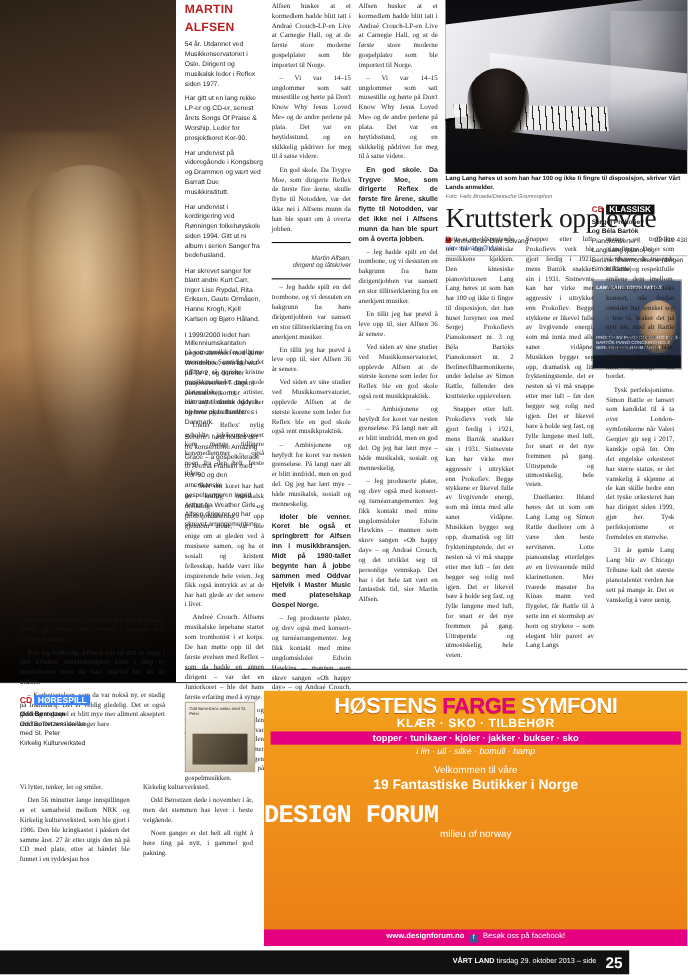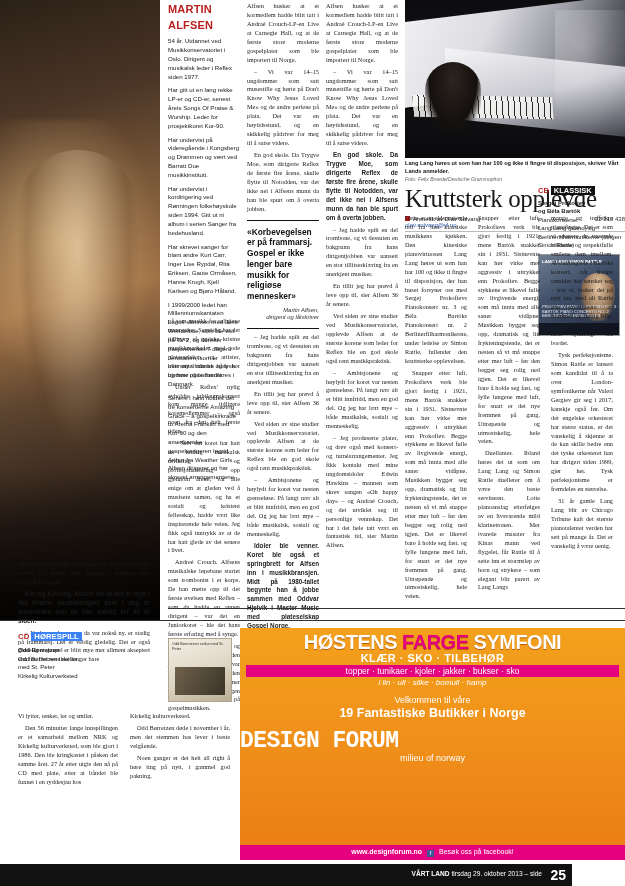--- a/index.html
+++ b/index.html
@@ -185,21 +185,21 @@
     font-size:20px;letter-spacing:-.5px;text-align:center;margin-top:3px;color:#ffffff;
     text-shadow:0 1px 0 #b85c0a;
   }
   .ad .t1 .pink{color:#e4007f;}
   .ad .t2{
     font-family:Liberation Sans, sans-serif;font-weight:bold;color:#fff;
     font-size:11px;text-align:center;letter-spacing:.5px;margin-top:-2px;
   }
   .ad .strip{
     background:#e4007f;color:#fff;font-family:"Liberation Sans", sans-serif;
-    font-size:8.5px;text-align:center;padding:1px 0;margin:1px 6px 0 6px;font-weight:normal;
+    font-size:8.5px;text-align:center;padding:1px 0;margin:1px 6px 0 6px;font-weight:bold;
   }
   .ad .strip2{
     color:#ffffff;font-family:"Liberation Sans", sans-serif;font-style:italic;
     font-size:8px;text-align:center;margin-top:1px;
   }
   .ad .welcome{
     color:#fff;font-family:"Liberation Sans", sans-serif;text-align:center;
     font-size:9px;margin-top:8px;
   }
   .ad .big{
@@ -269,21 +269,20 @@
     <p>– Selv om koret har hatt en kraftig musikalsk utvikling og profesjonalisering opp gjennom årene, var alle enige om at gleden ved å musisere samen, og ha et sosialt og kristent fellesskap, hadde vært like inspirerende hele veien. Jeg fikk også inntrykk av at de har hatt glede av det senere i livet.</p>
     <p>Andreé Crouch. Alfsens musikalske løpebane startet som trombonist i et korps. De han møtte opp til det første øvelsen med Reflex – som da hadde en annen dirigent – var det en Juniorkoret – hle det hans første erfaring med å synge.</p>
     <p>– Jeg likte å synge, og tok bass-stemmen fort siden jeg kunne lese noter. Jeg var blant de yngste i koret den gangen, og de eldre og mer tonensgivende i gjengen pleaset meg rett inn på gospelmusikken.</p>
   </div>
 
   <div class="col" id="col3">
     <p>Alfsen husker at et kormedlem hadde blitt tatt i Andraé Crouch-LP-en Live at Carnegie Hall, og at de første store moderne gospelplater som ble importert til Norge.</p>
     <p>– Vi var 14–15 ungdommer som satt musestille og hørte på Don't Know Why Jesus Loved Me» og de andre perlene på plata. Det var en høytidsstund, og en skikkelig pådriver for meg til å satse videre.</p>
     <p>En god skole. Da Trygve Moe, som dirigerte Reflex de første fire årene, skulle flytte til Notodden, var det ikke nei i Alfsens munn da han ble spurt om å overta jobben.</p>
     <div class="pullquote">
-      <span>«Korbevegelsen er på frammarsj. Gospel er ikke lenger bare musikk for religiøse mennesker»</span>
       <span class="attrib">
         <span>Martin Alfsen,</span><br>
         <span>dirigent og låtskriver</span>
       </span>
     </div>
     <p>– Jeg hadde spilt en del trombone, og vi dessuten en bakgrunn fra hans dirigentjobben var uansett en stor tillitserklæring fra en anerkjent musiker.</p>
     <p>En tillit jeg har prøvd å leve opp til, sier Alfsen 36 år senere.</p>
     <p>Ved siden av sine studier ved Musikkonservatoriet, opplevde Alfsen at de største korene som leder for Reflex ble en god skole også rent musikkpraktisk.</p>
     <p>– Ambisjonene og høylydt for koret var nesten grenseløse. På langt nær alt er blitt innfridd, men en god del. Og jeg har lært mye – både musikalsk, sosialt og menneskelig.</p>
     <p class="subhead">Idoler ble venner. Koret ble også et springbrett for Alfsen inn i musikkbransjen. Midt på 1980-tallet begynte han å jobbe sammen med Oddvar Hjelvik i Master Music med plateselskap Gospel Norge.</p>

